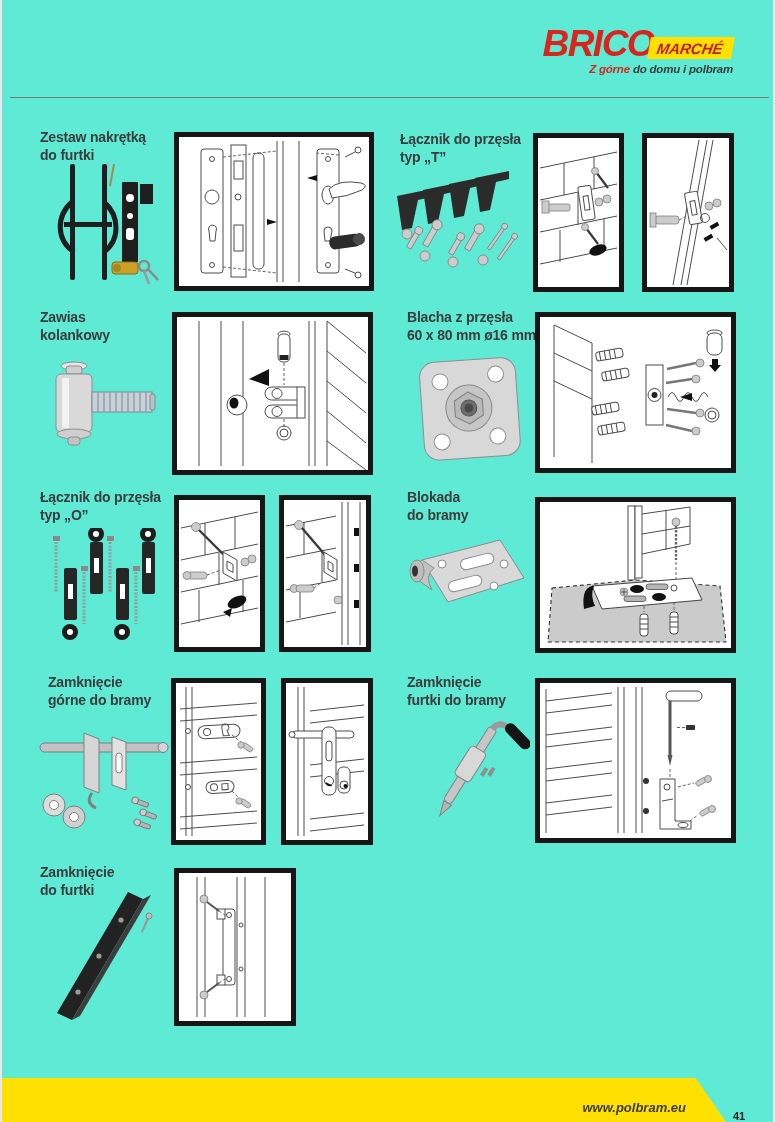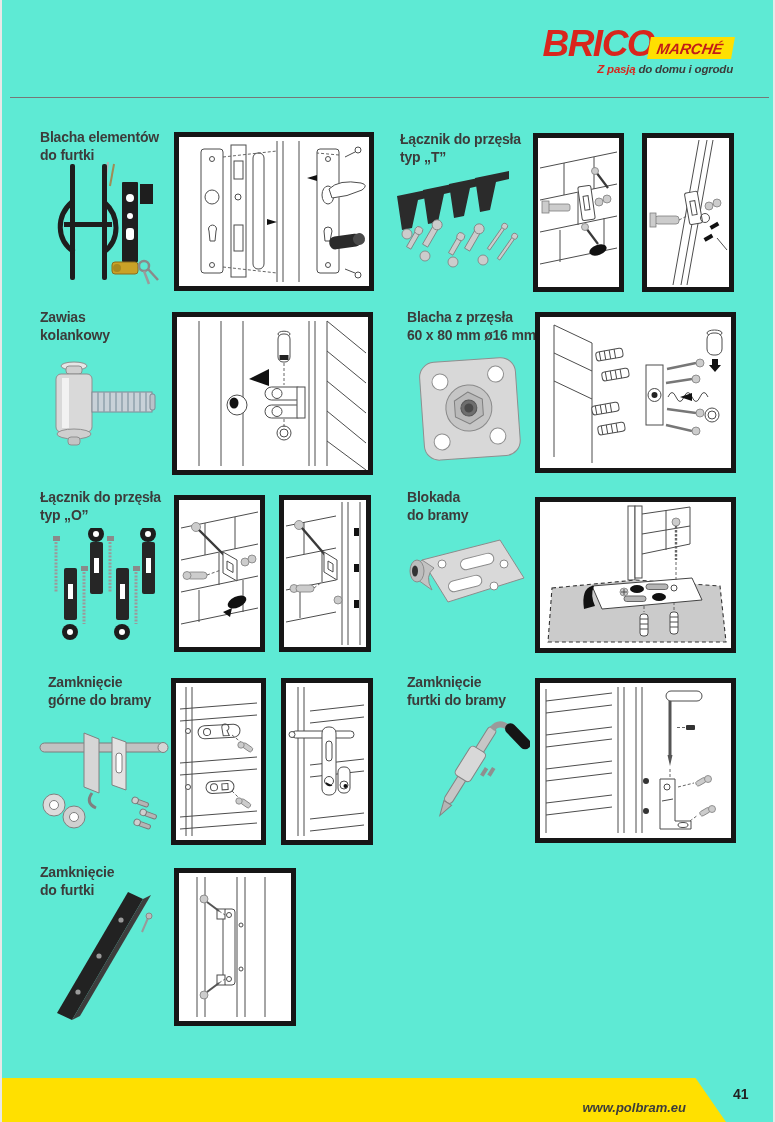--- a/index.html
+++ b/index.html
@@ -28,47 +28,47 @@
   .rule { position:absolute; left:8px; top:97px; width:759px; height:1px; background:#777777; }
   
   .footer-bar {
     position:absolute; left:0; top:1078px; width:724px; height:44px;
     background:#ffe000; clip-path:polygon(0 0, 95.8% 0, 100% 100%, 0 100%);
   }
   .footer-url {
     position:absolute; right:40px; top:22px; font-style:italic; font-weight:bold;
     font-size:13px; color:#3c3c3b;
   }
-  .footer-page { position:absolute; left:731px; top:1086px; font-weight:bold; font-size:14px; color:#222; }
+  .footer-page { position:absolute; left:731px; top:1110px; font-weight:bold; font-size:11px; color:#222; }
   
   svg .ln  { stroke:#4d4d4d; fill:none; stroke-width:1; }
   svg .ln2 { stroke:#4d4d4d; fill:#ffffff; stroke-width:1; }
   svg .dsh { stroke:#555555; stroke-dasharray:3 2; fill:none; stroke-width:0.9; }
   svg .dk  { fill:#1e1e1e; }
   svg .mt  { fill:#cccccc; stroke:#7e7e7e; stroke-width:0.8; }
 </style>
 </head>
 <body>
 
 <div class="page">
 
   <div class="logo">
     <div class="logo-row">
       <span class="logo-brico">BRICO</span>
       <span class="logo-marche"><span>MARCHÉ</span></span>
     </div>
     <div class="logo-tagline">
-      <span class="tag-red">Z pasją</span>
-      <span class="tag-dark">do domu i ogrodu</span>
+      <span class="tag-red">Z górne</span>
+      <span class="tag-dark">do domu i polbram</span>
     </div>
   </div>
   <div class="rule"></div>
 
   <div class="label" style="left:38px; top:128px;">
-    <span>Blacha elementów</span><br><span>do furtki</span>
+    <span>Zestaw nakrętką</span><br><span>do furtki</span>
   </div>
   <div class="photo" style="left:48px; top:156px; width:118px; height:132px;">
     <svg viewBox="0 0 118 132">
       <line x1="64" y1="8" x2="60" y2="30" stroke="#a08c55" stroke-width="2"></line>
       <line x1="58" y1="6" x2="55" y2="28" stroke="#b3b3b3" stroke-width="2"></line>
       <rect x="20" y="8" width="5" height="116" rx="2" class="dk"></rect>
       <rect x="52" y="8" width="5" height="116" rx="2" class="dk"></rect>
       <path d="M22,46 C6,60 6,84 24,96" stroke="#1e1e1e" stroke-width="5" fill="none"></path>
       <path d="M54,46 C70,60 70,84 54,96" stroke="#1e1e1e" stroke-width="5" fill="none"></path>
       <rect x="14" y="66" width="48" height="5" class="dk"></rect>

